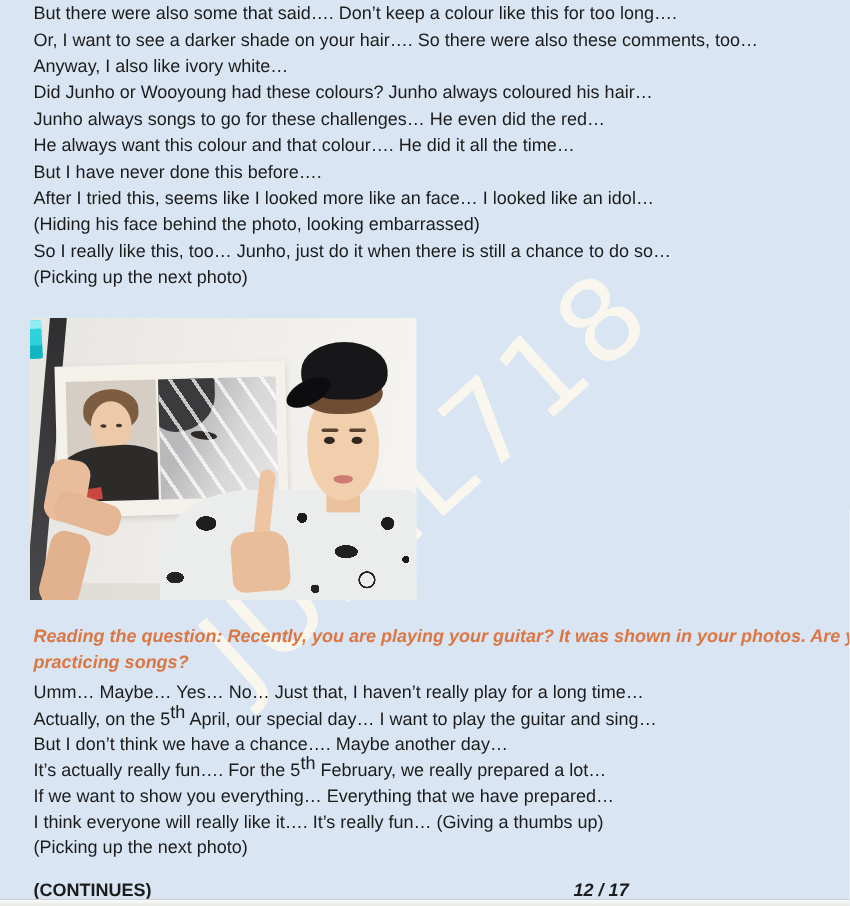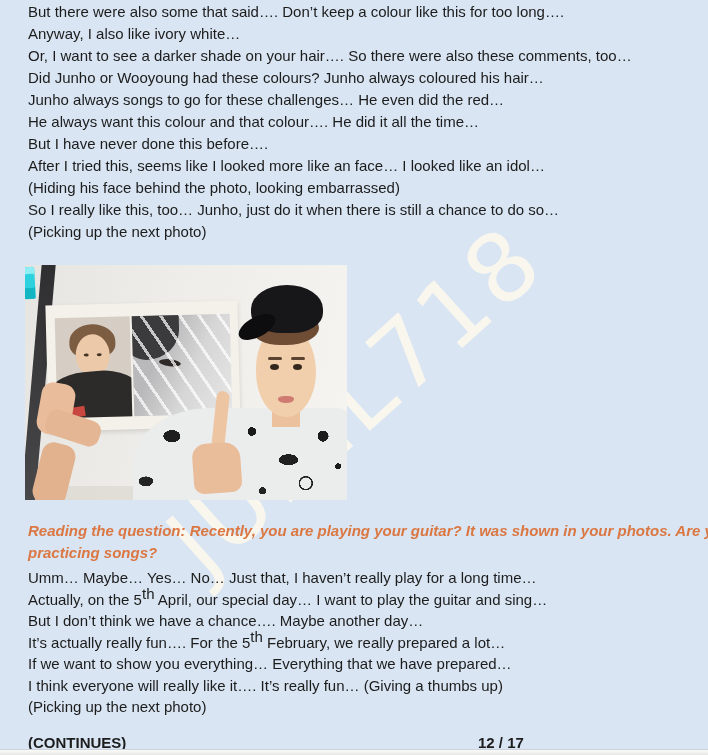--- a/index.html
+++ b/index.html
@@ -28,21 +28,21 @@
   }
   
   .textblock{position:absolute;left:28px;width:660px;z-index:2;font-size:15px;}
   .block1{top:1px;line-height:22px;}
   .question{top:520px;line-height:22px;color:#db7742;font-weight:bold;font-style:italic;}
   .block2{top:567px;line-height:21.5px;}
   .line{white-space:nowrap;}
   sup{font-size:15px;vertical-align:super;line-height:0;}
   
   .footer{position:absolute;left:28px;top:734px;width:660px;font-size:15px;font-weight:bold;z-index:2;}
-  .page-indicator{position:absolute;left:450px;top:0;}
+  .page-indicator{position:absolute;left:450px;top:0;font-style:italic;}
   .bottom-edge{
     position:absolute;left:0;bottom:0;width:708px;height:5px;
     background:linear-gradient(#fafaf8,#e8e8e5);
     border-top:1px solid #ccd2d9;
     z-index:3;
   }
   
   .photo{
     position:absolute;left:25px;top:265px;width:322px;height:235px;
     overflow:hidden;z-index:2;
@@ -98,22 +98,22 @@
 </style>
 </head>
 <body>
 
 <div class="page">
 
   <div class="watermark">JUNIL718</div>
 
   <div class="textblock block1">
     <div class="line">But there were also some that said…. Don’t keep a colour like this for too long….</div>
+    <div class="line">Or, I want to see a darker shade on your hair…. So there were also these comments, too…</div>
     <div class="line">Anyway, I also like ivory white…</div>
-    <div class="line">Or, I want to see a darker shade on your hair…. So there were also these comments, too…</div>
     <div class="line">Did Junho or Wooyoung had these colours? Junho always coloured his hair…</div>
     <div class="line">Junho always songs to go for these challenges… He even did the red…</div>
     <div class="line">He always want this colour and that colour…. He did it all the time…</div>
     <div class="line">But I have never done this before….</div>
     <div class="line">After I tried this, seems like I looked more like an face… I looked like an idol…</div>
     <div class="line">(Hiding his face behind the photo, looking embarrassed)</div>
     <div class="line">So I really like this, too… Junho, just do it when there is still a chance to do so…</div>
     <div class="line">(Picking up the next photo)</div>
   </div>
 

